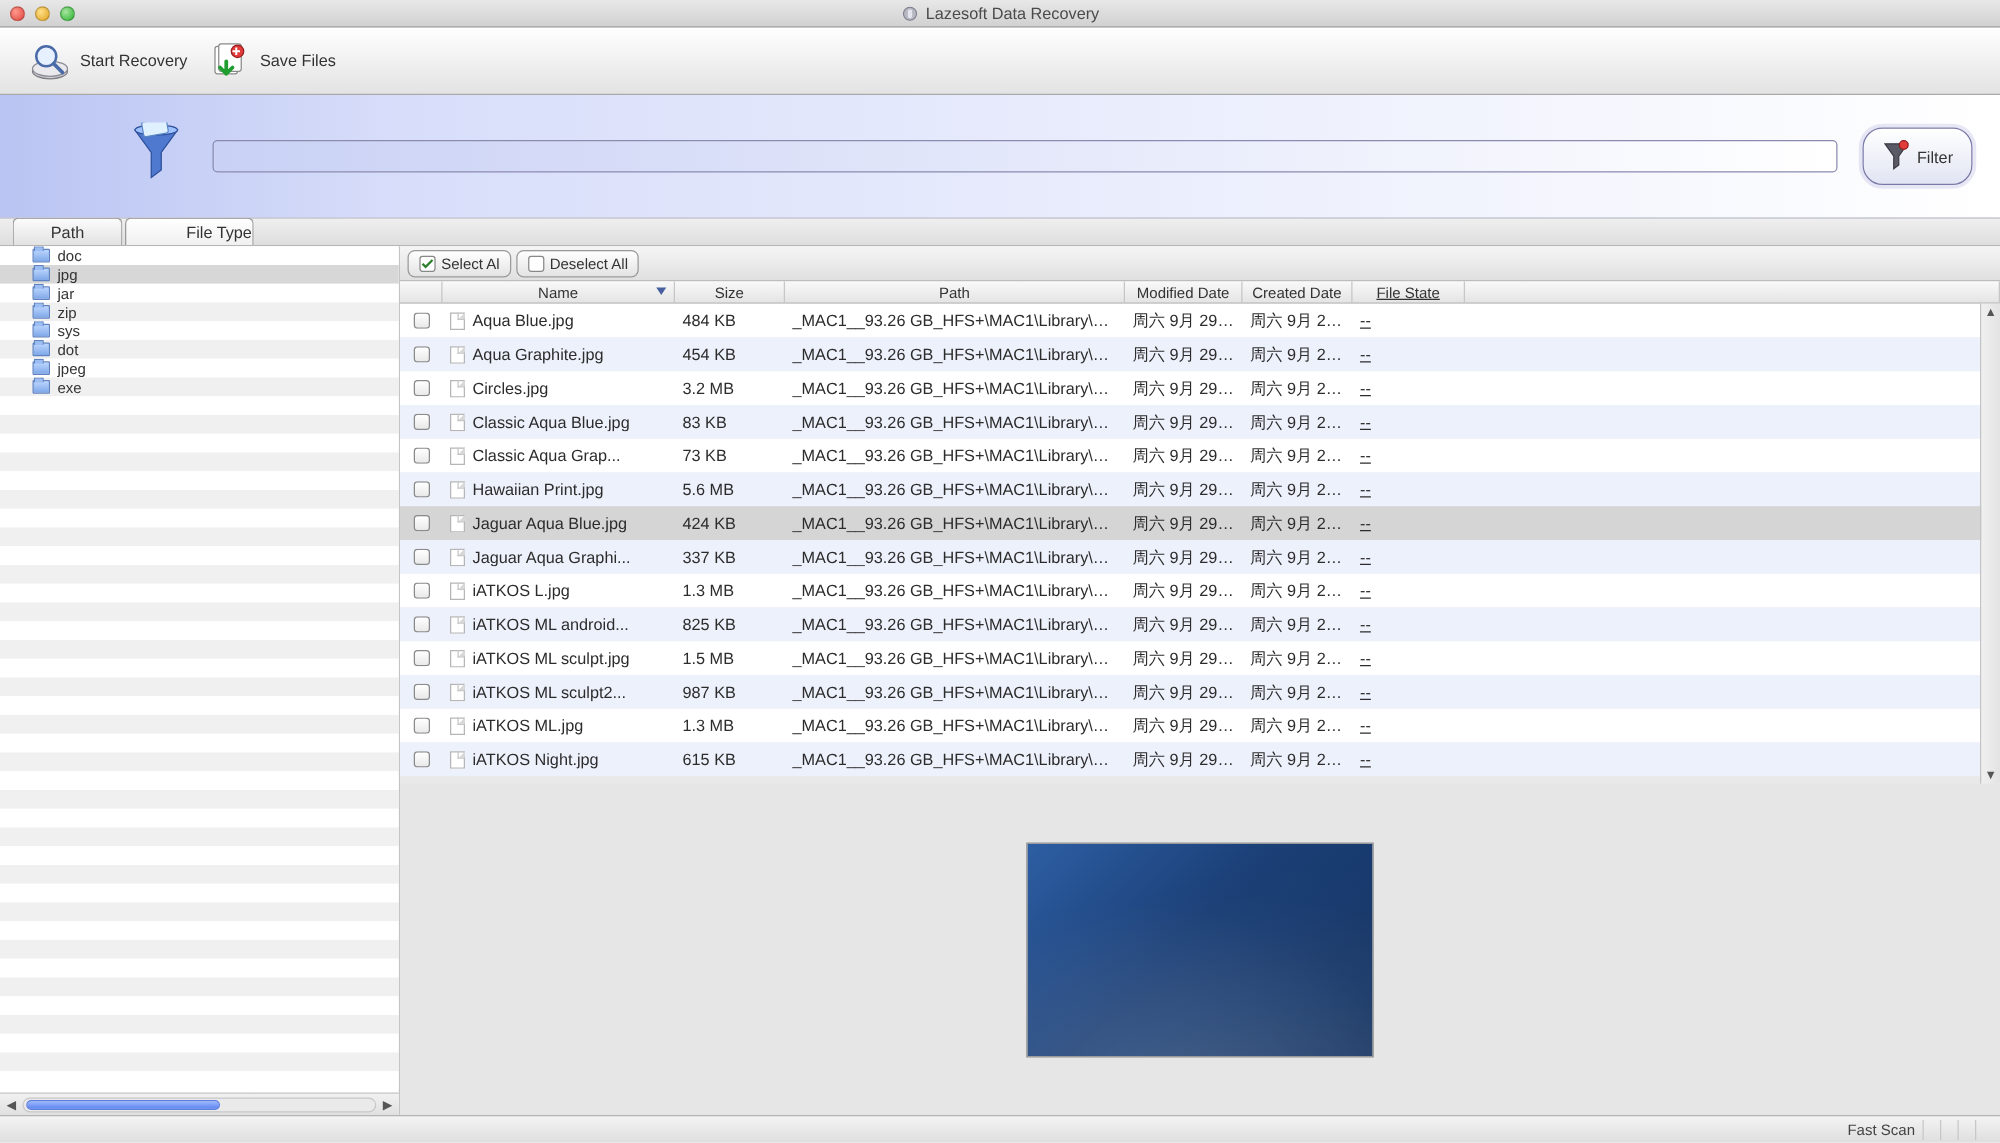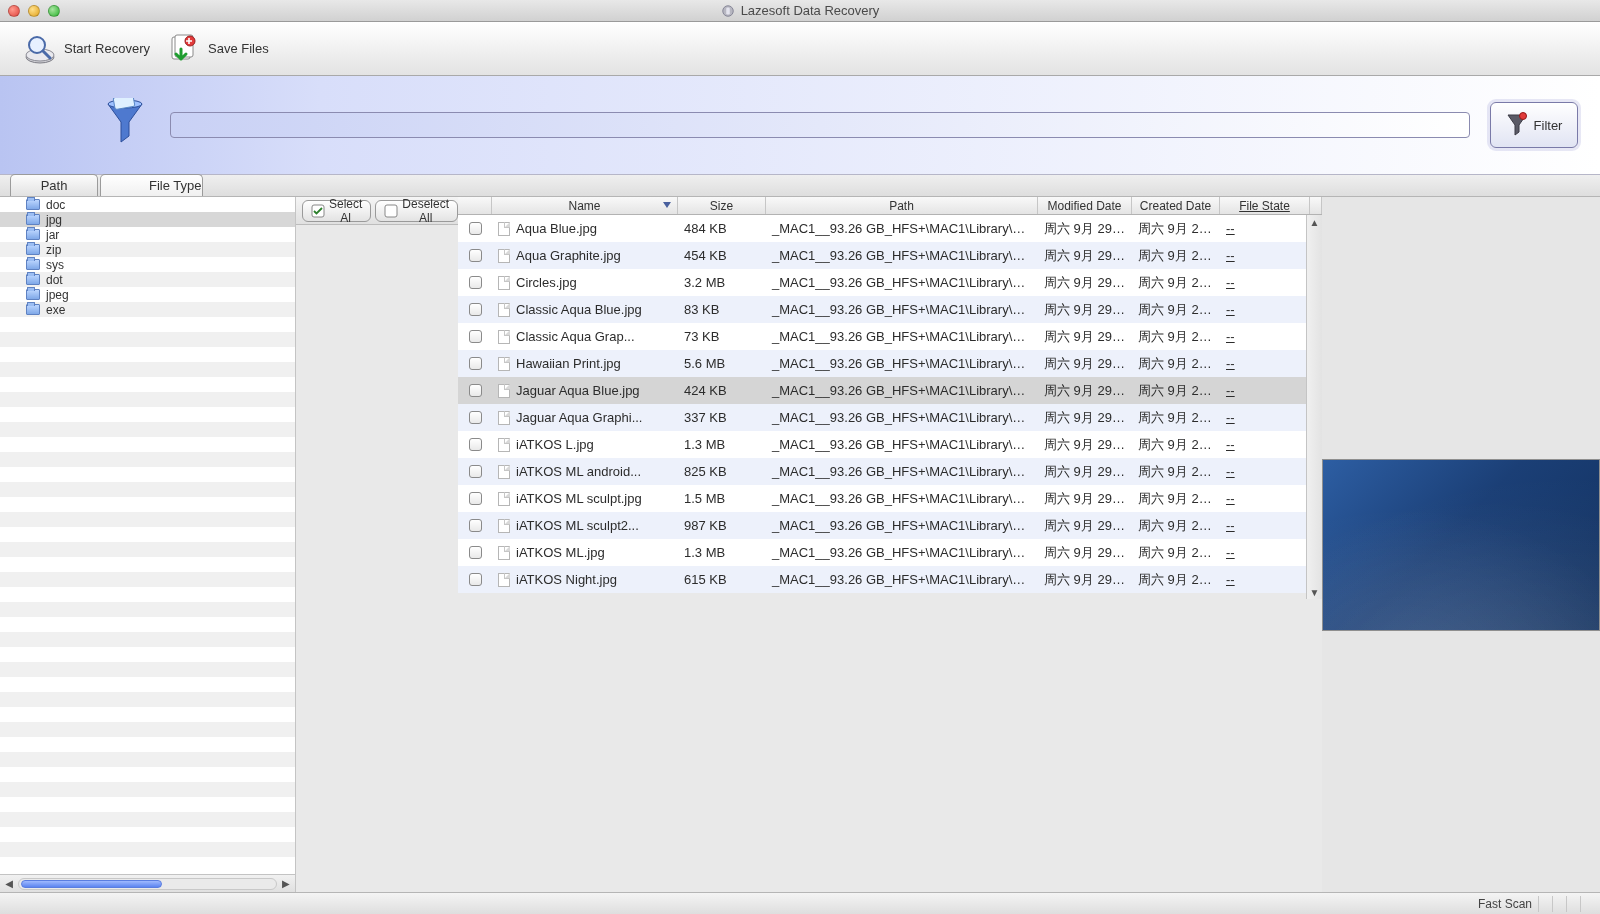--- a/index.html
+++ b/index.html
@@ -81,21 +81,21 @@
   border: 1px solid #8b8bb0;
   border-radius: 4px;
   background: linear-gradient(to right, #c9d1f5, #fff);
   padding: 0 8px;
   font-size: 13px;
   color: #333;
 }
 .filter-btn {
   width: 88px; height: 46px;
   border: 1px solid #7a7aa8;
-  border-radius: 6px;
+  border-radius: 16px;
   background: linear-gradient(to bottom, #fff, #e1e4f3);
   display:flex; align-items:center; justify-content:center; gap:6px;
   font-size: 13px; color:#333;
   box-shadow: 0 0 0 3px rgba(130,130,200,.18);
 }
 
 
 .tabs-row {
   height: 22px;
   background: linear-gradient(to bottom, #efefef, #dedede);
@@ -170,21 +170,21 @@
 .hscroll-thumb {
   position:absolute; left:2px; top:1px; height:8px; width:55%;
   border-radius:5px;
   background: linear-gradient(to bottom, #9fb9ff, #5c84f0);
   border:1px solid #5a7de0;
 }
 
 
 .content {
   flex:1;
-  display:flex; 
+  display:flex; flex-direction:column;
   background: #e9e9e9;
 }
 
 
 .select-bar {
   height: 28px;
   background: linear-gradient(to bottom, #f5f5f5, #e0e0e0);
   border-bottom: 1px solid #bcbcbc;
   display:flex; align-items:center;
   padding-left: 6px;

